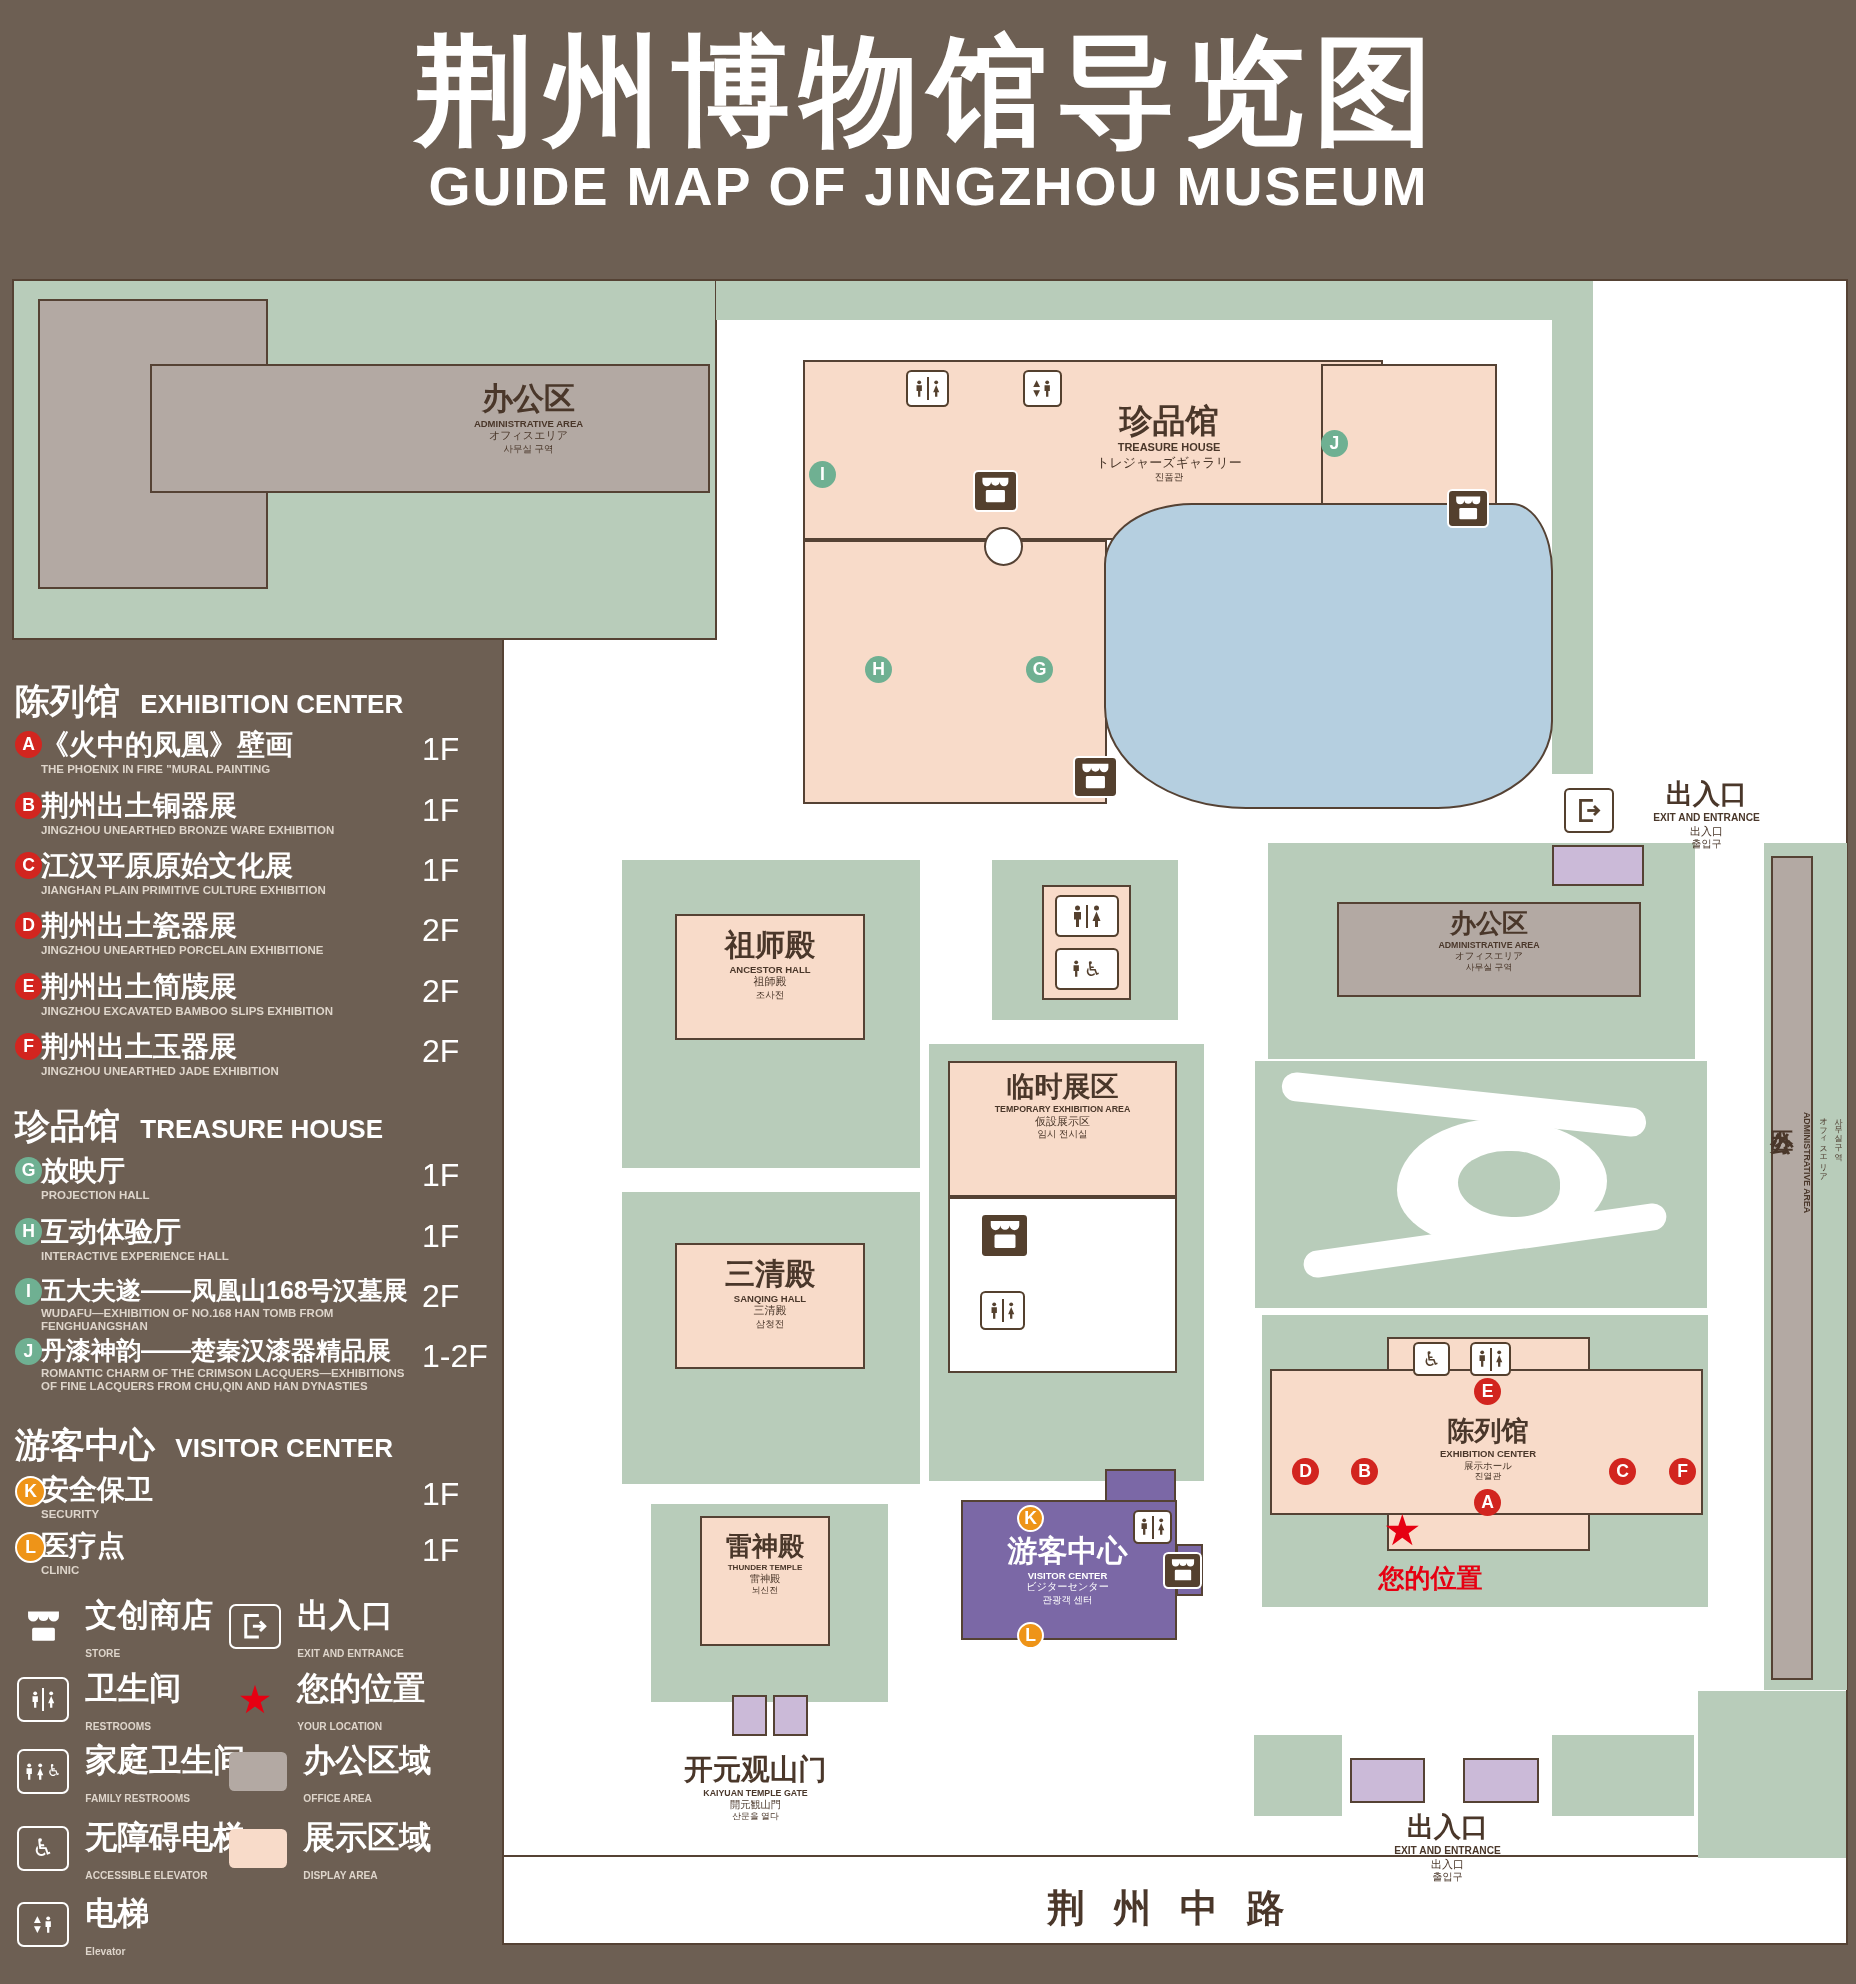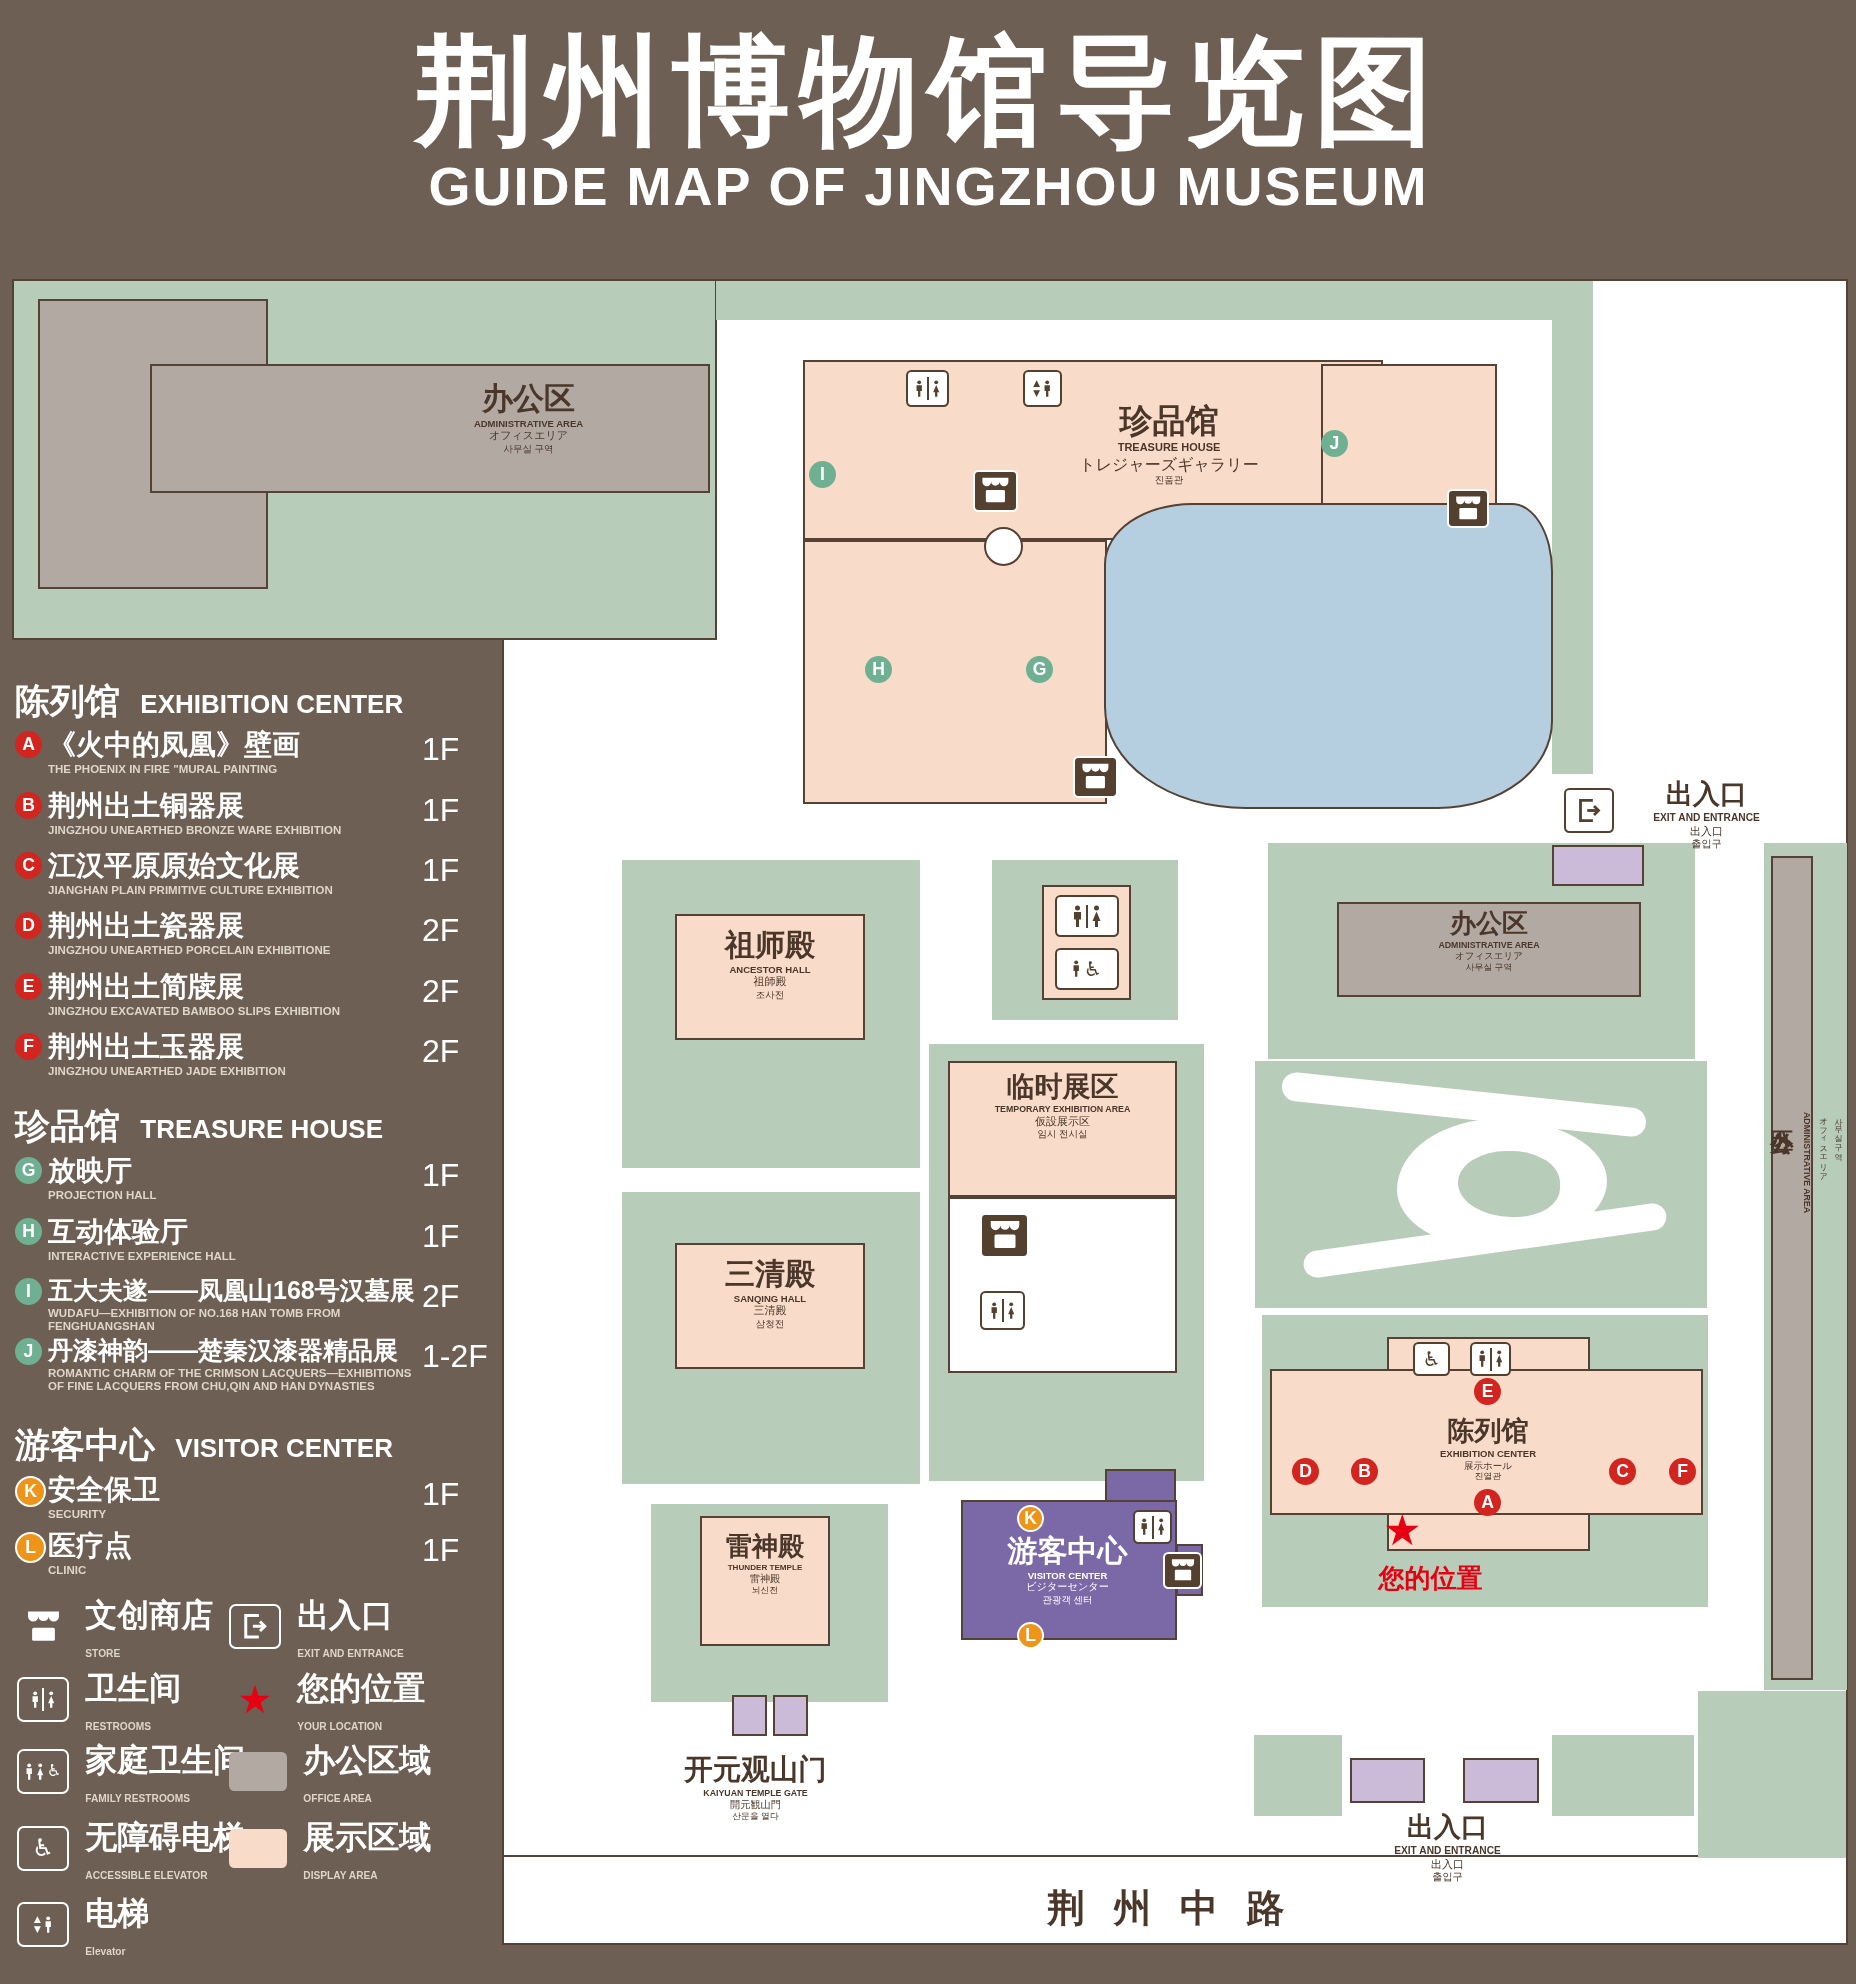--- a/index.html
+++ b/index.html
@@ -52,21 +52,21 @@
   .exit-label .ja{display:block;font-size:11px}
   .exit-label .ko{display:block;font-size:10.2px}
   .vtxt{writing-mode:vertical-rl;text-orientation:upright;color:var(--ink)}
   .vtxt-rot{writing-mode:vertical-rl;color:var(--ink)}
   
   .lg-h{left:15px;display:flex;align-items:baseline;gap:20.3px;color:#fff}
   .lg-h .zh{font-size:35px;font-weight:bold}
   .lg-h .en{font-size:26px;font-weight:bold}
   .lg-row{left:15px;width:475px;color:#fff}
   .lg-row .lg-mk{position:absolute;left:0;top:1.4px}
-  .lg-text{display:block;margin-left:33px}
+  .lg-text{display:block;margin-left:26px}
   .lg-text .zh{display:block;font-size:28px;font-weight:bold;line-height:1.05}
   .lg-text .zh.small{font-size:25px}
   .lg-text .en{display:block;font-size:11.5px;font-weight:bold;color:#ded5cb;margin-top:3.4px;max-width:369px;line-height:1.2}
   .lg-floor{position:absolute;left:407px;top:1.4px;font-size:32px;font-weight:normal}
   .sym-row{display:flex;align-items:center;gap:16.3px;color:#fff}
   .sym-ico{width:52px;height:45px;border:2.7px solid #fff;border-radius:6.8px;display:flex;
            align-items:center;justify-content:center;gap:2.7px;color:#fff;flex:0 0 auto;box-sizing:border-box}
   .sym-ico svg{fill:#fff}
   .sym-plain{width:52px;height:45px;display:flex;align-items:center;justify-content:center;flex:0 0 auto}
   .sym-plain svg{fill:#fff}
@@ -120,21 +120,21 @@
 
   <div class="abs bldg" style="left:803px;top:360px;width:580px;height:180px"></div>
   <div class="abs bldg" style="left:803px;top:540px;width:304px;height:264px"></div>
   <div class="abs bldg" style="left:1321px;top:364px;width:176px;height:197px"></div>
   <div class="abs" style="left:984px;top:527px;width:39px;height:39px;background:#fff;border:2px solid var(--outline);border-radius:50%"></div>
 
   <div class="abs" style="left:1104px;top:503px;width:449px;height:306px;background:var(--lake);border:2px solid var(--outline);border-radius:88px 41px 115px 142px / 61px 68px 88px 102px"></div>
   <div class="abs bl" style="left:1037px;top:401px;width:264px">
     <span class="zh" style="font-size:33px">珍品馆</span>
     <span class="en" style="font-size:11px">TREASURE HOUSE</span>
-    <span class="ja" style="font-size:16px">トレジャーズギャラリー</span>
+    <span class="ja" style="font-size:13px">トレジャーズギャラリー</span>
     <span class="ko">진품관</span>
   </div>
 
   <div class="abs tile" style="left:906px;top:370px;width:43px;height:37px">
     <svg class="person-s" viewBox="0 0 22 46">
         <circle cx="11" cy="6" r="5"></circle>
         <path d="M4 14 h14 v15 h-4 v15 h-6 V29 H4 z"></path>
       </svg>
     <span class="divider"></span>
     <svg class="person-s" viewBox="0 0 22 46">

